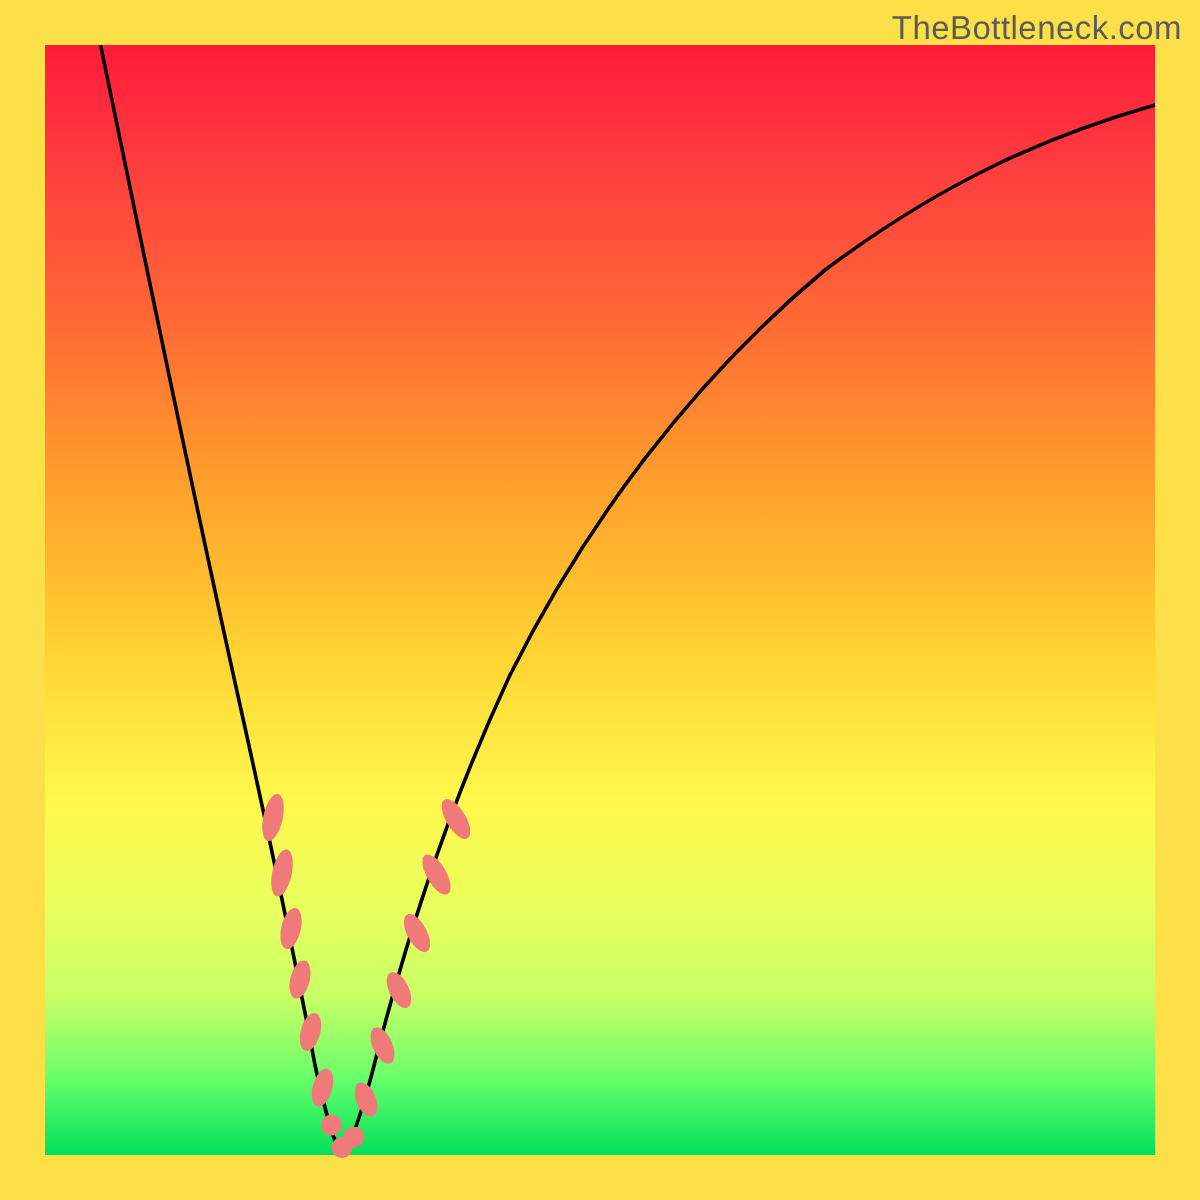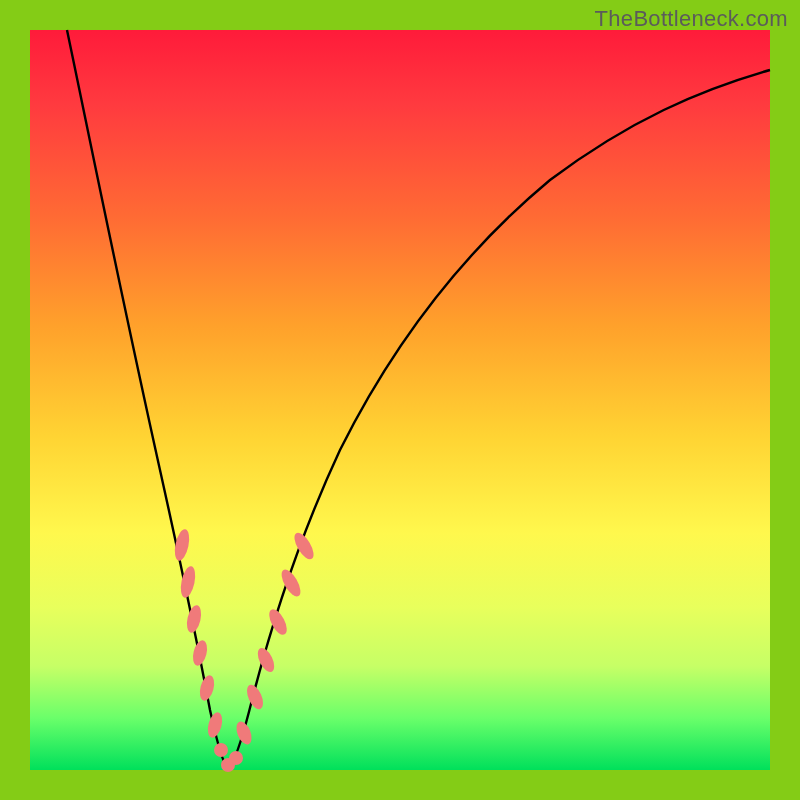--- a/index.html
+++ b/index.html
@@ -8,21 +8,21 @@
     width: 800px;
     height: 800px;
     background: #000000;
     overflow: hidden;
     font-family: Arial, Helvetica, sans-serif;
   }
   .frame {
     position: relative;
     width: 800px;
     height: 800px;
-    background: #84cc16;
+    background: #fde047;
   }
   .plot-area {
     position: absolute;
     left: 30px;
     top: 30px;
     width: 740px;
     height: 740px;
     
     background: linear-gradient(
       to bottom,

